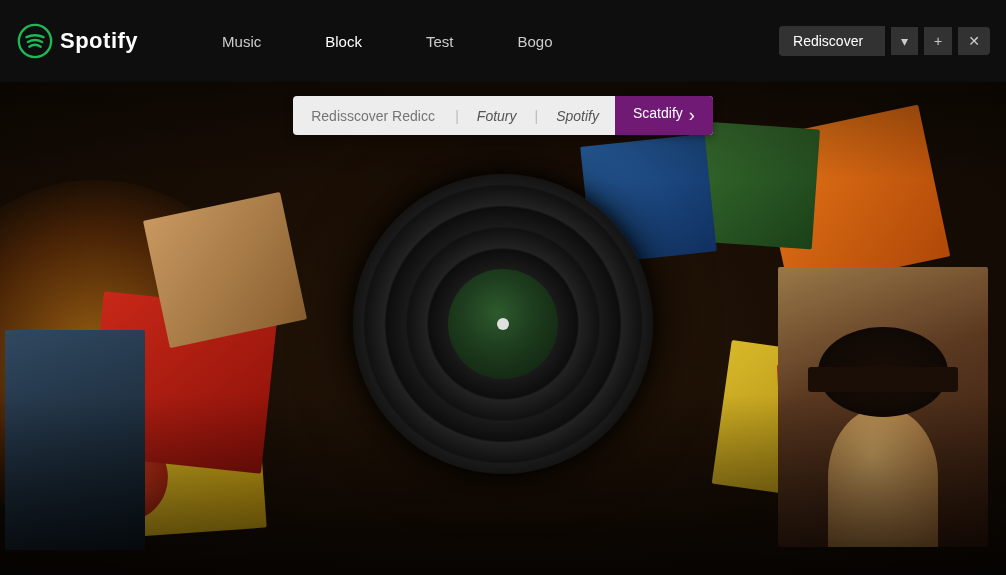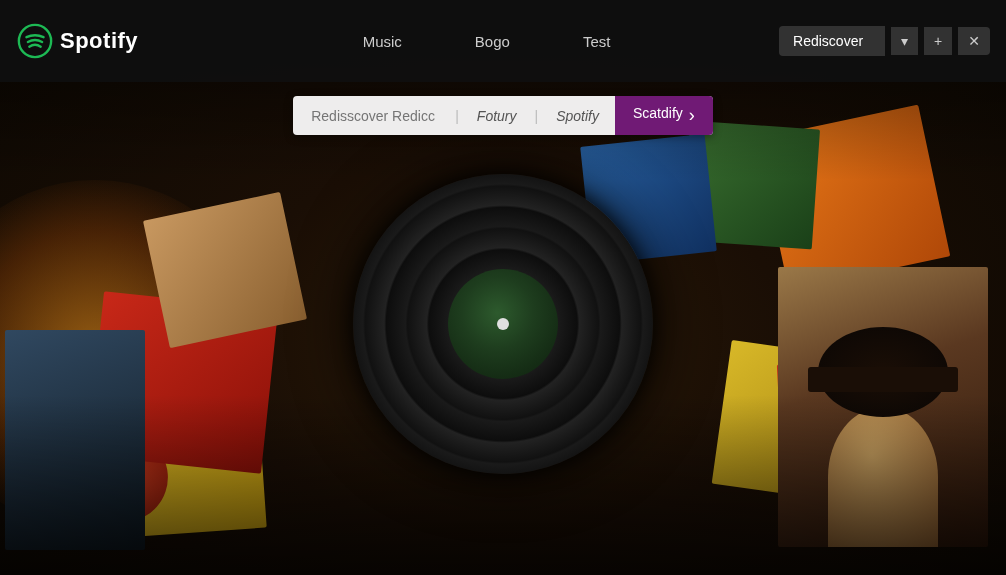--- a/index.html
+++ b/index.html
@@ -120,23 +120,23 @@
     .logo-text {
       color: #fff;
       font-size: 22px;
       font-weight: bold;
       letter-spacing: 0.5px;
     }
 
     .nav-links {
       display: flex;
       align-items: center;
-      gap: 17px;
+      gap: 8px;
       flex: 1;
-      justify-content: center;
+      justify-content: flex-start;
     }
 
     .nav-item {
       color: #ccc;
       font-size: 15px;
       padding: 8px 28px;
       cursor: pointer;
       border-radius: 4px;
       transition: color 0.2s;
       text-decoration: none;
@@ -309,22 +309,23 @@
       <circle cx="20" cy="20" r="17" fill="none" stroke="#1db954" stroke-width="2.5"></circle>
       <path d="M11 16 Q20 12 29 16" fill="none" stroke="#1db954" stroke-width="2.5" stroke-linecap="round"></path>
       <path d="M12.5 21 Q20 17 27.5 21" fill="none" stroke="#1db954" stroke-width="2.5" stroke-linecap="round"></path>
       <path d="M14 26 Q20 22 26 26" fill="none" stroke="#1db954" stroke-width="2.5" stroke-linecap="round"></path>
     </svg>
     <span class="logo-text">Spotify</span>
   </div>
 
   <div class="nav-links">
     <a class="nav-item">Music</a>
+    <a class="nav-item active">Block</a>
+    <a class="nav-item">Test</a>
     <a class="nav-item">Bogo</a>
-    <a class="nav-item">Test</a>
   </div>
 
   <div class="topbar-right">
     <input type="text" class="rediscover-input" value="Rediscover" style="">
     <button class="topbar-btn topbar-btn-dropdown">
       <span>▾</span>
     </button>
     <button class="topbar-btn topbar-btn-plus">
       <span>+</span>
     </button>

